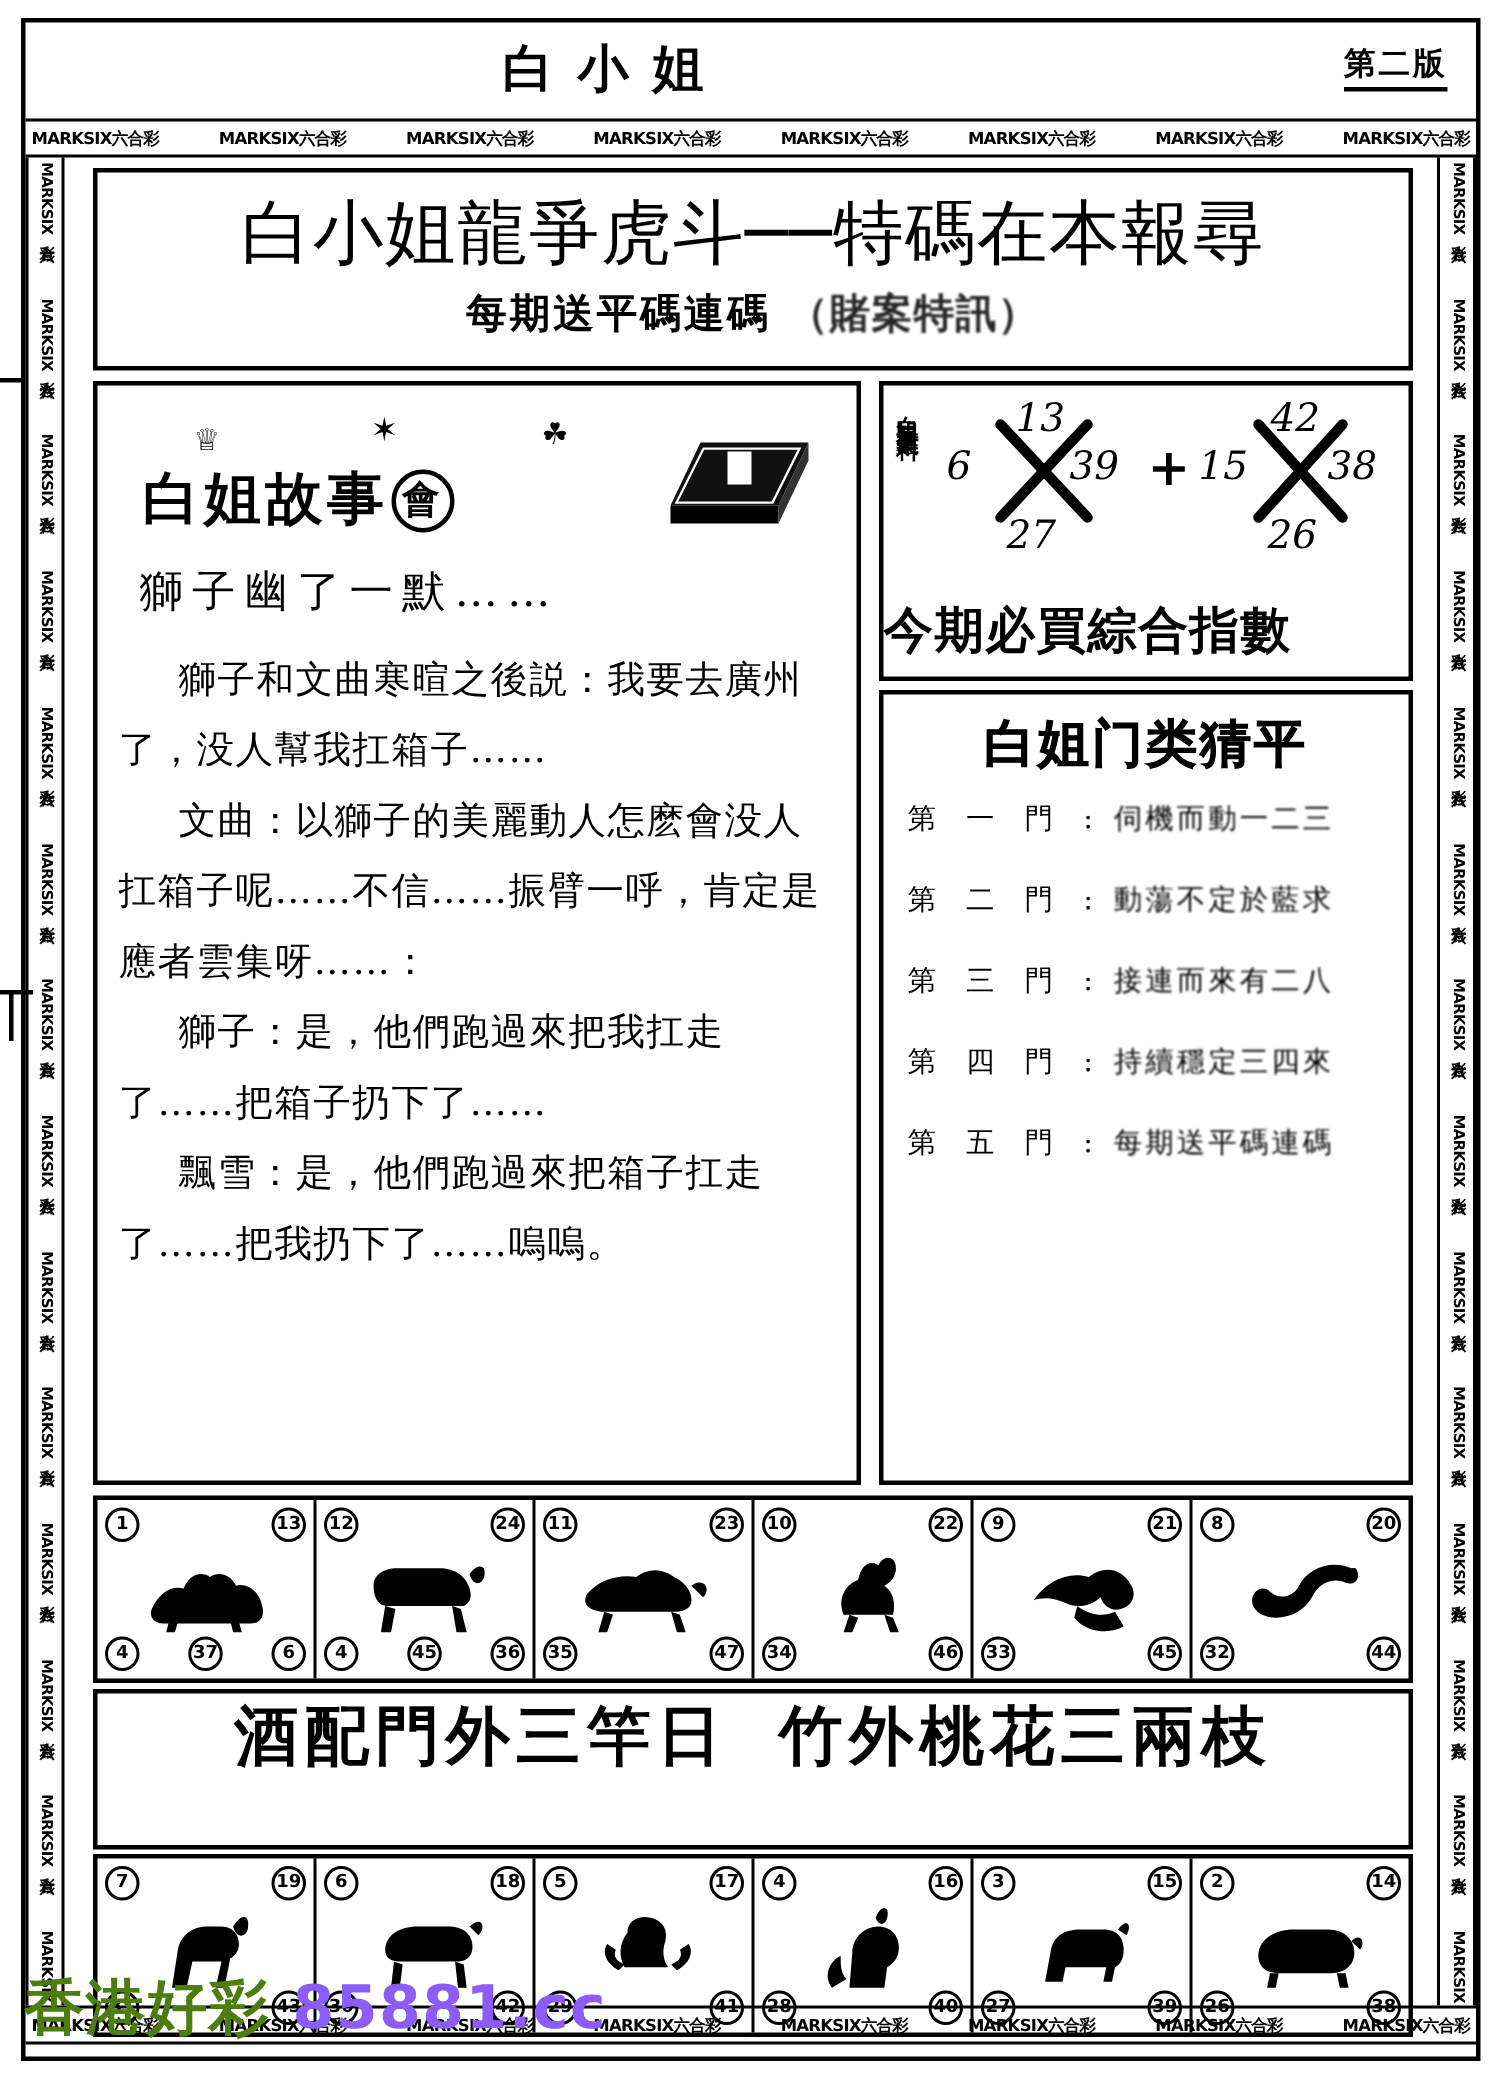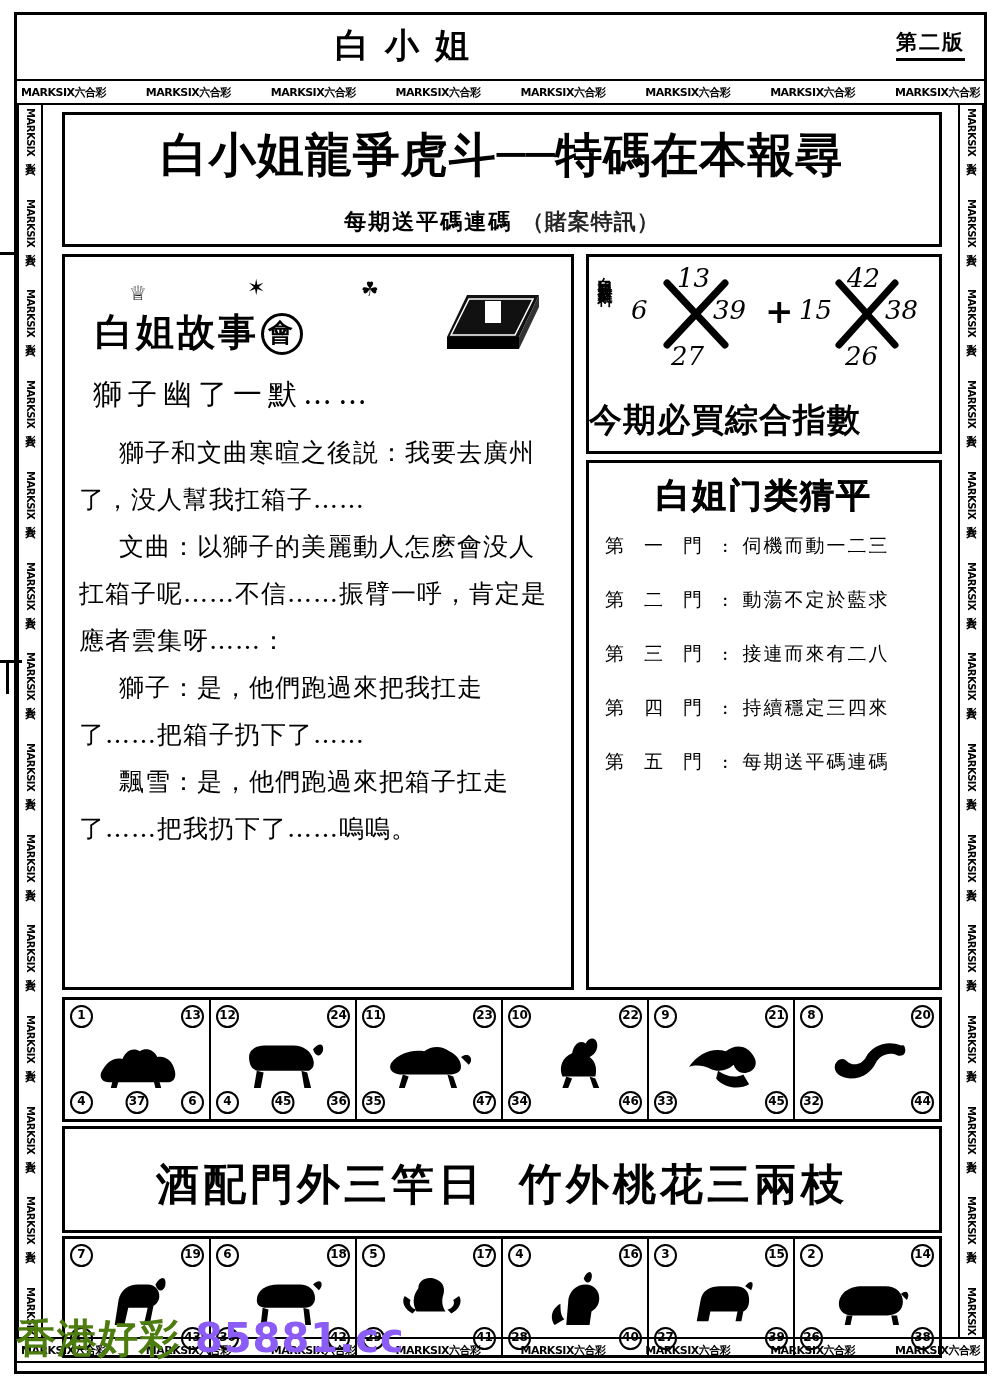--- a/index.html
+++ b/index.html
@@ -125,33 +125,33 @@
   .headline-box {
     position: absolute;
     left: 0; top: 2px;
     width: 880px; height: 135px;
     border: 3px solid #000;
     box-sizing: border-box;
   }
   .headline-main {
     text-align: center;
     font-family: "DejaVu Serif", serif;
-    font-weight: bold;
+    font-weight: normal;
     font-size: 47px;
     letter-spacing: 1px;
     margin-top: 9px;
     white-space: nowrap;
   }
   .headline-sub {
     text-align: center;
     font-family: "DejaVu Sans", sans-serif;
     font-weight: bold;
-    font-size: 22px;
+    font-size: 27px;
     letter-spacing: 2px;
-    margin-top: 20px;
+    margin-top: 4px;
   }
   .headline-sub .paren {
     display: inline-block;
     filter: blur(0.6px);
     opacity: 0.85;
     letter-spacing: 1px;
   }
 
   
   .story-box {
@@ -339,21 +339,20 @@
     padding: 4px 0 0 0;
   }
   .poem-line {
     font-family: "DejaVu Serif", serif;
     font-weight: bold;
     font-size: 43px;
     letter-spacing: 4px;
     text-align: center;
     white-space: nowrap;
     line-height: 50px;
-    margin-top: 26px;
   }
   .poem-gap { display: inline-block; width: 34px; }
 
   
   .watermark {
     position: absolute;
     left: 16px; bottom: 22px;
     font-family: "DejaVu Sans", sans-serif;
     font-weight: bold;
     font-size: 40px;

